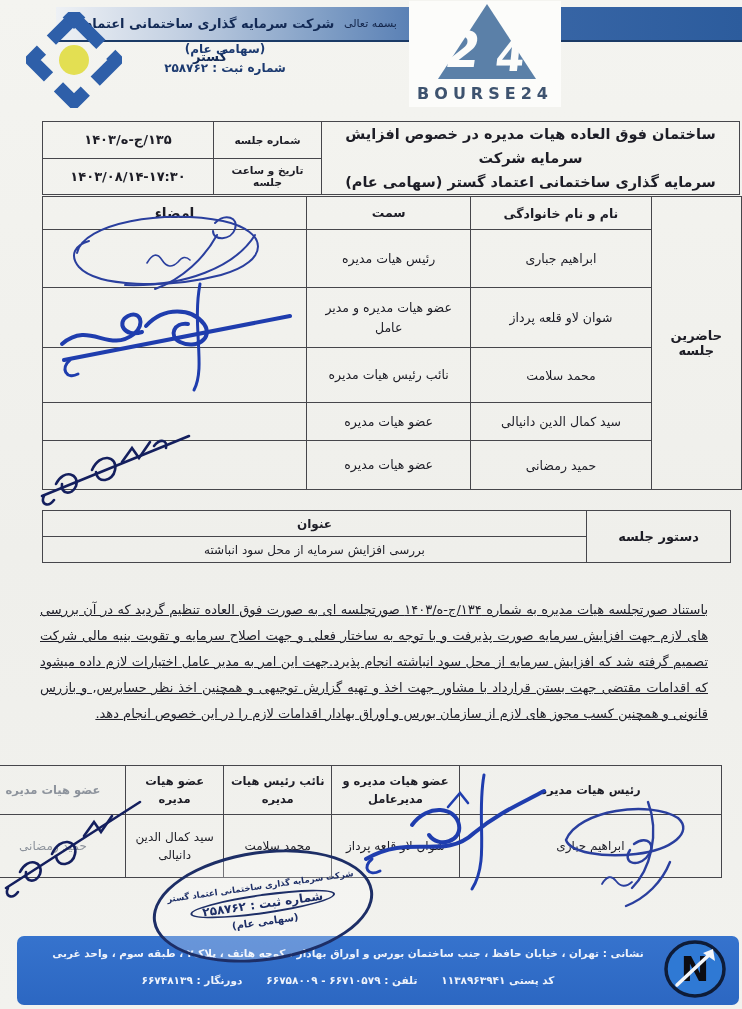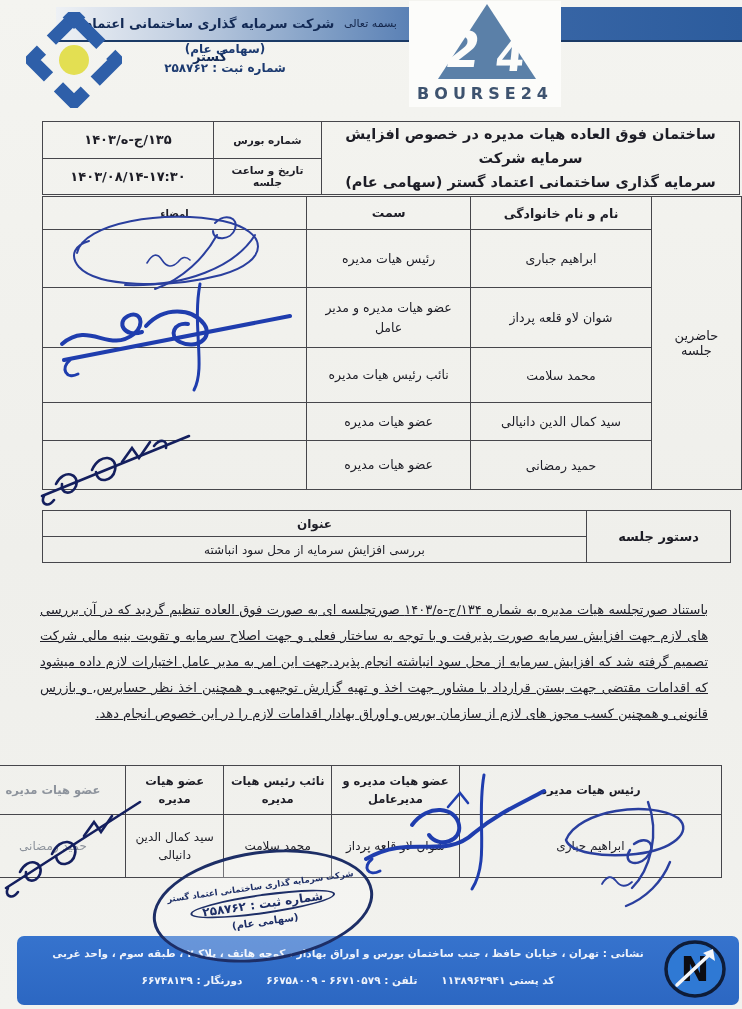--- a/index.html
+++ b/index.html
@@ -46,22 +46,22 @@
   table.doc td,table.doc th{
     border:1.6px solid #46464b;padding:0 6px;text-align:center;vertical-align:middle;
   }
   
   .hdr-table{position:absolute;left:42px;top:121px;}
   .hdr-title{width:405px;font-weight:bold;font-size:14.5px;line-height:24px;}
   .hdr-label{width:95px;font-size:10.5px;font-weight:bold;height:33px;}
   .hdr-value{width:158px;font-size:13px;font-weight:bold;}
   
   .att-table{position:absolute;left:42px;top:196px;}
-  .att-label-col{width:78px;font-weight:normal;font-size:13px;}
-  .att-th{font-size:10px;font-weight:bold;height:32px;}
+  .att-label-col{width:78px;font-weight:bold;font-size:13px;}
+  .att-th{font-size:14px;font-weight:bold;height:32px;}
   .att-name{width:170px;font-size:12.5px;}
   .att-pos{width:154px;font-size:12.5px;line-height:20px;}
   .att-sig{width:256px;}
   
   .agd-table{position:absolute;left:42px;top:510px;}
   .agd-label{width:131px;font-weight:bold;font-size:13px;}
   .agd-head{width:531px;font-size:12px;font-weight:bold;height:25px;}
   .agd-item{font-size:12px;height:25px;}
   
   .resolution{
@@ -136,21 +136,21 @@
     <div class="bourse-brand">BOURSE24</div>
   </div>
 
   <table class="doc hdr-table">
     <tbody>
         <tr>
       <td class="hdr-title" rowspan="2">
         <span style="display:block">ساختمان فوق العاده هیات مدیره در خصوص افزایش سرمایه شرکت</span>
         <span style="display:block">سرمایه گذاری ساختمانی اعتماد گستر (سهامی عام)</span>
       </td>
-      <td class="hdr-label">شماره بورس</td>
+      <td class="hdr-label">شماره جلسه</td>
       <td class="hdr-value">۱۳۵/ج-ه/۱۴۰۳</td>
     </tr>
     <tr>
       <td class="hdr-label">تاریخ و ساعت جلسه</td>
       <td class="hdr-value">۱۴۰۳/۰۸/۱۴-۱۷:۳۰</td>
     </tr>
   </tbody>
     </table>
 
   <table class="doc att-table">

